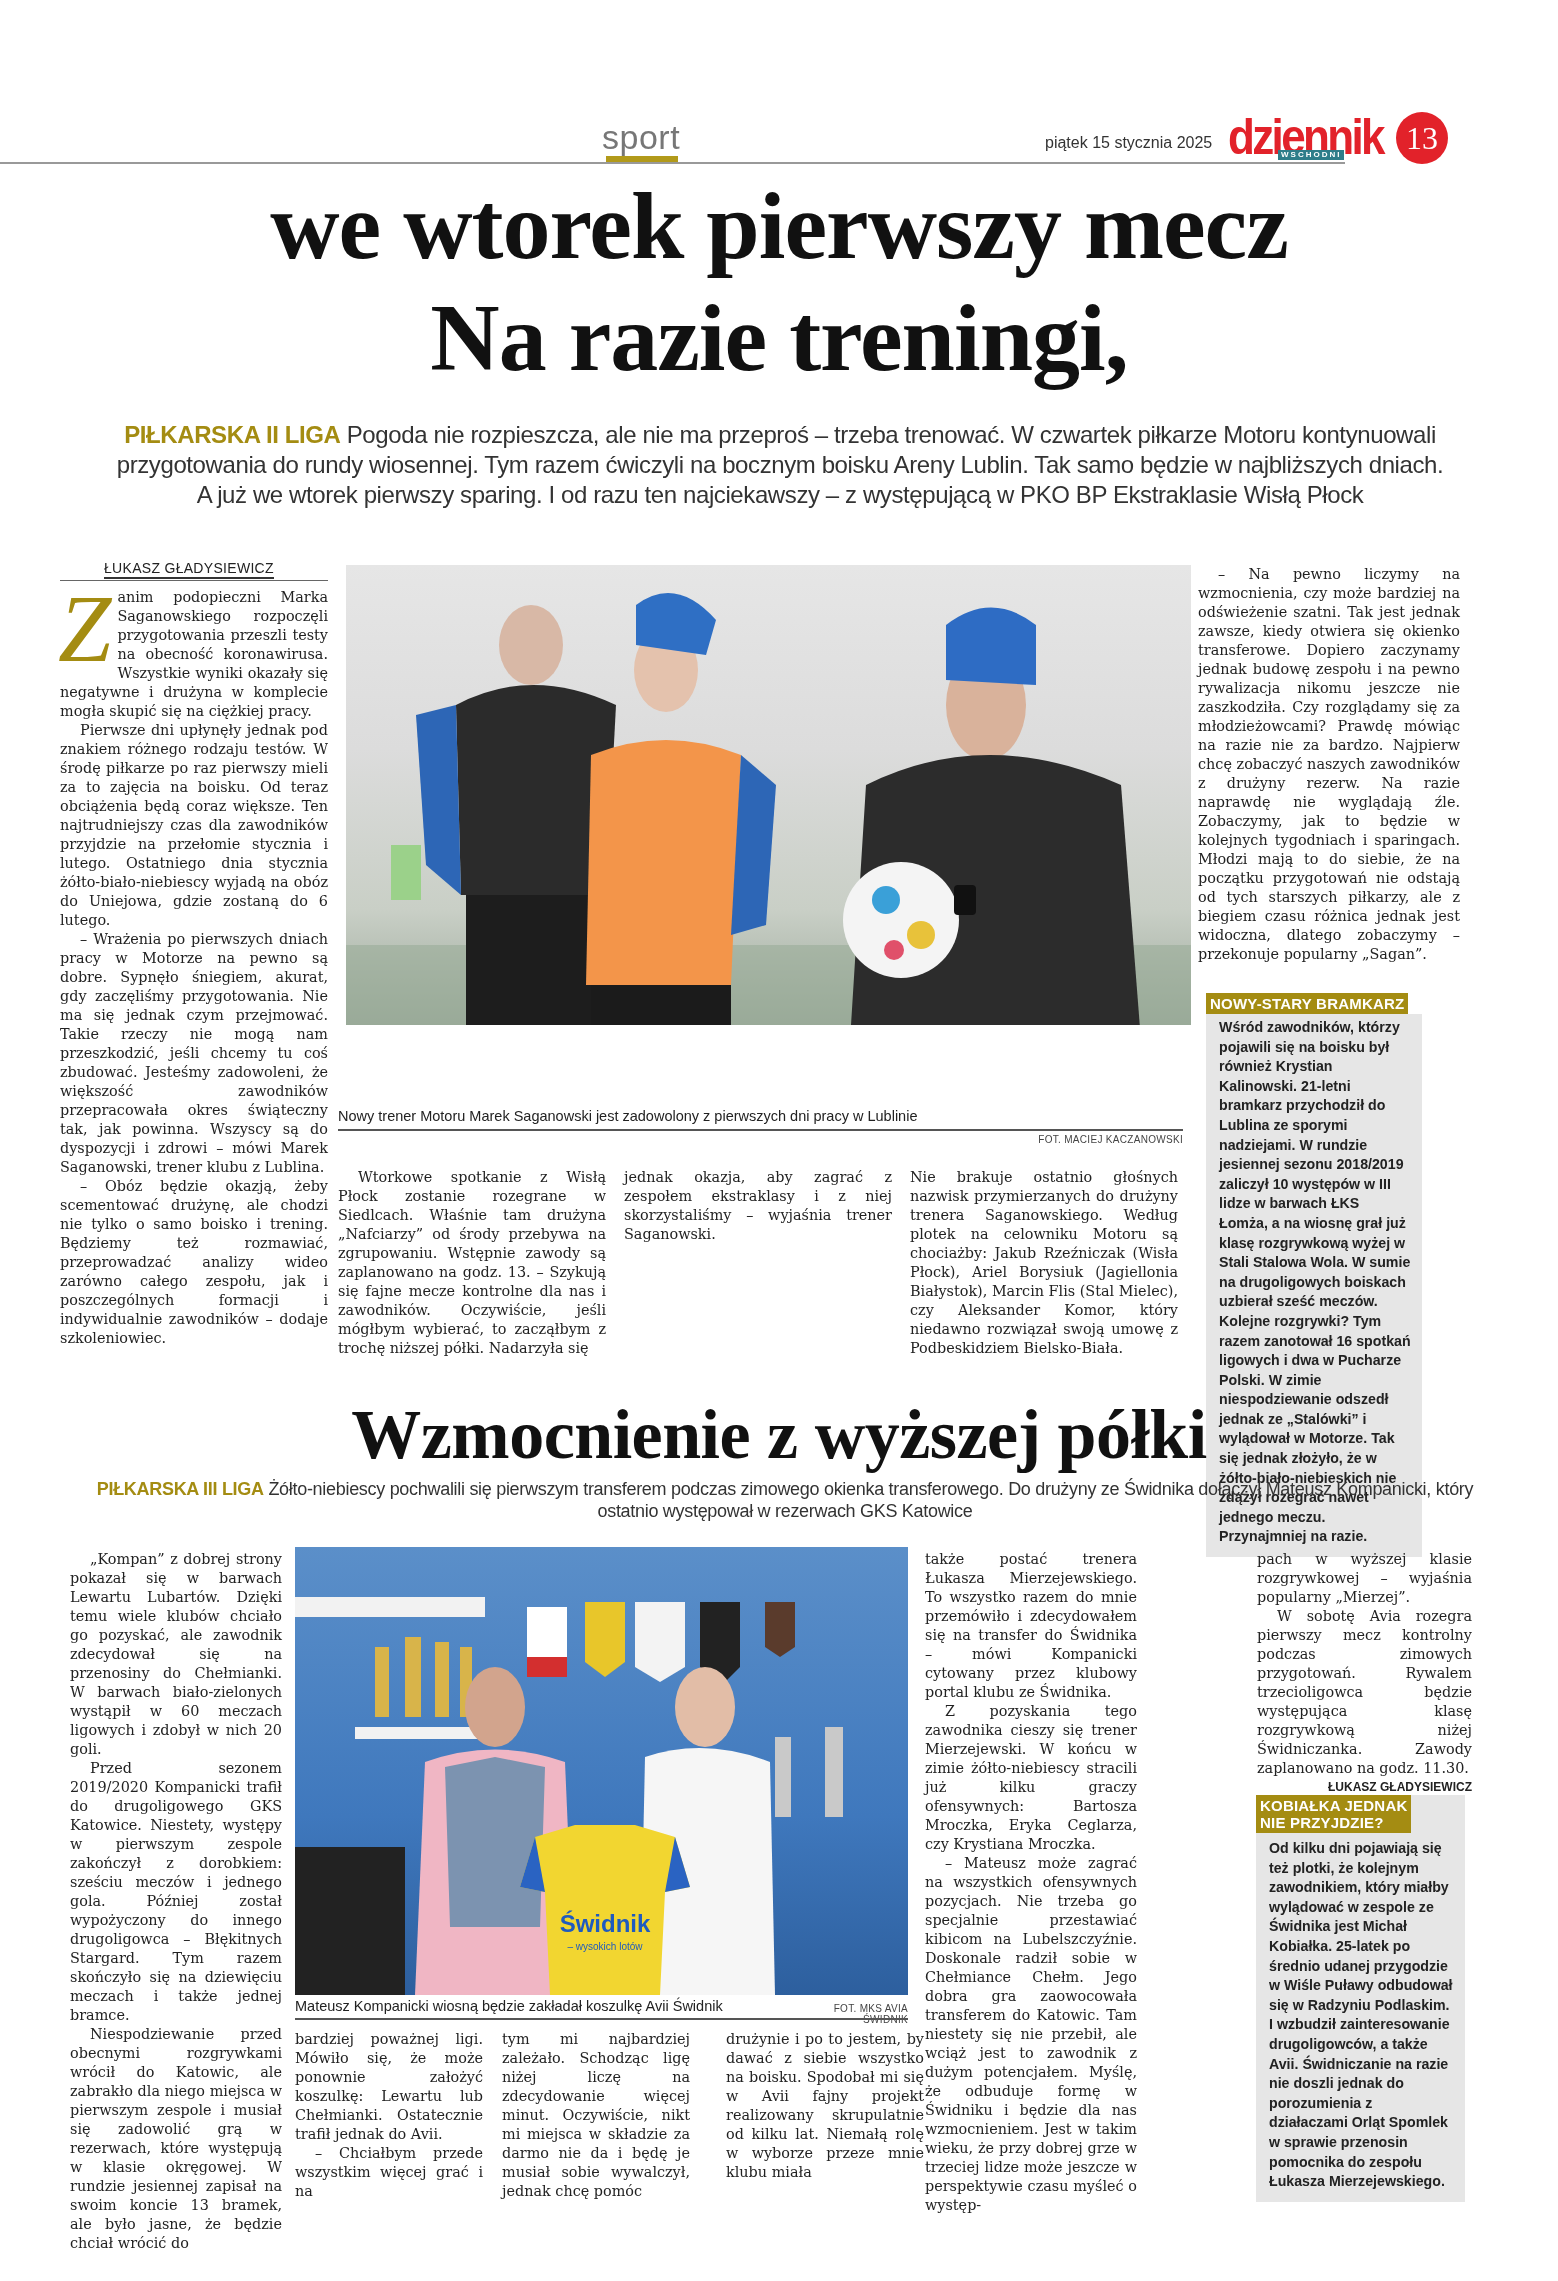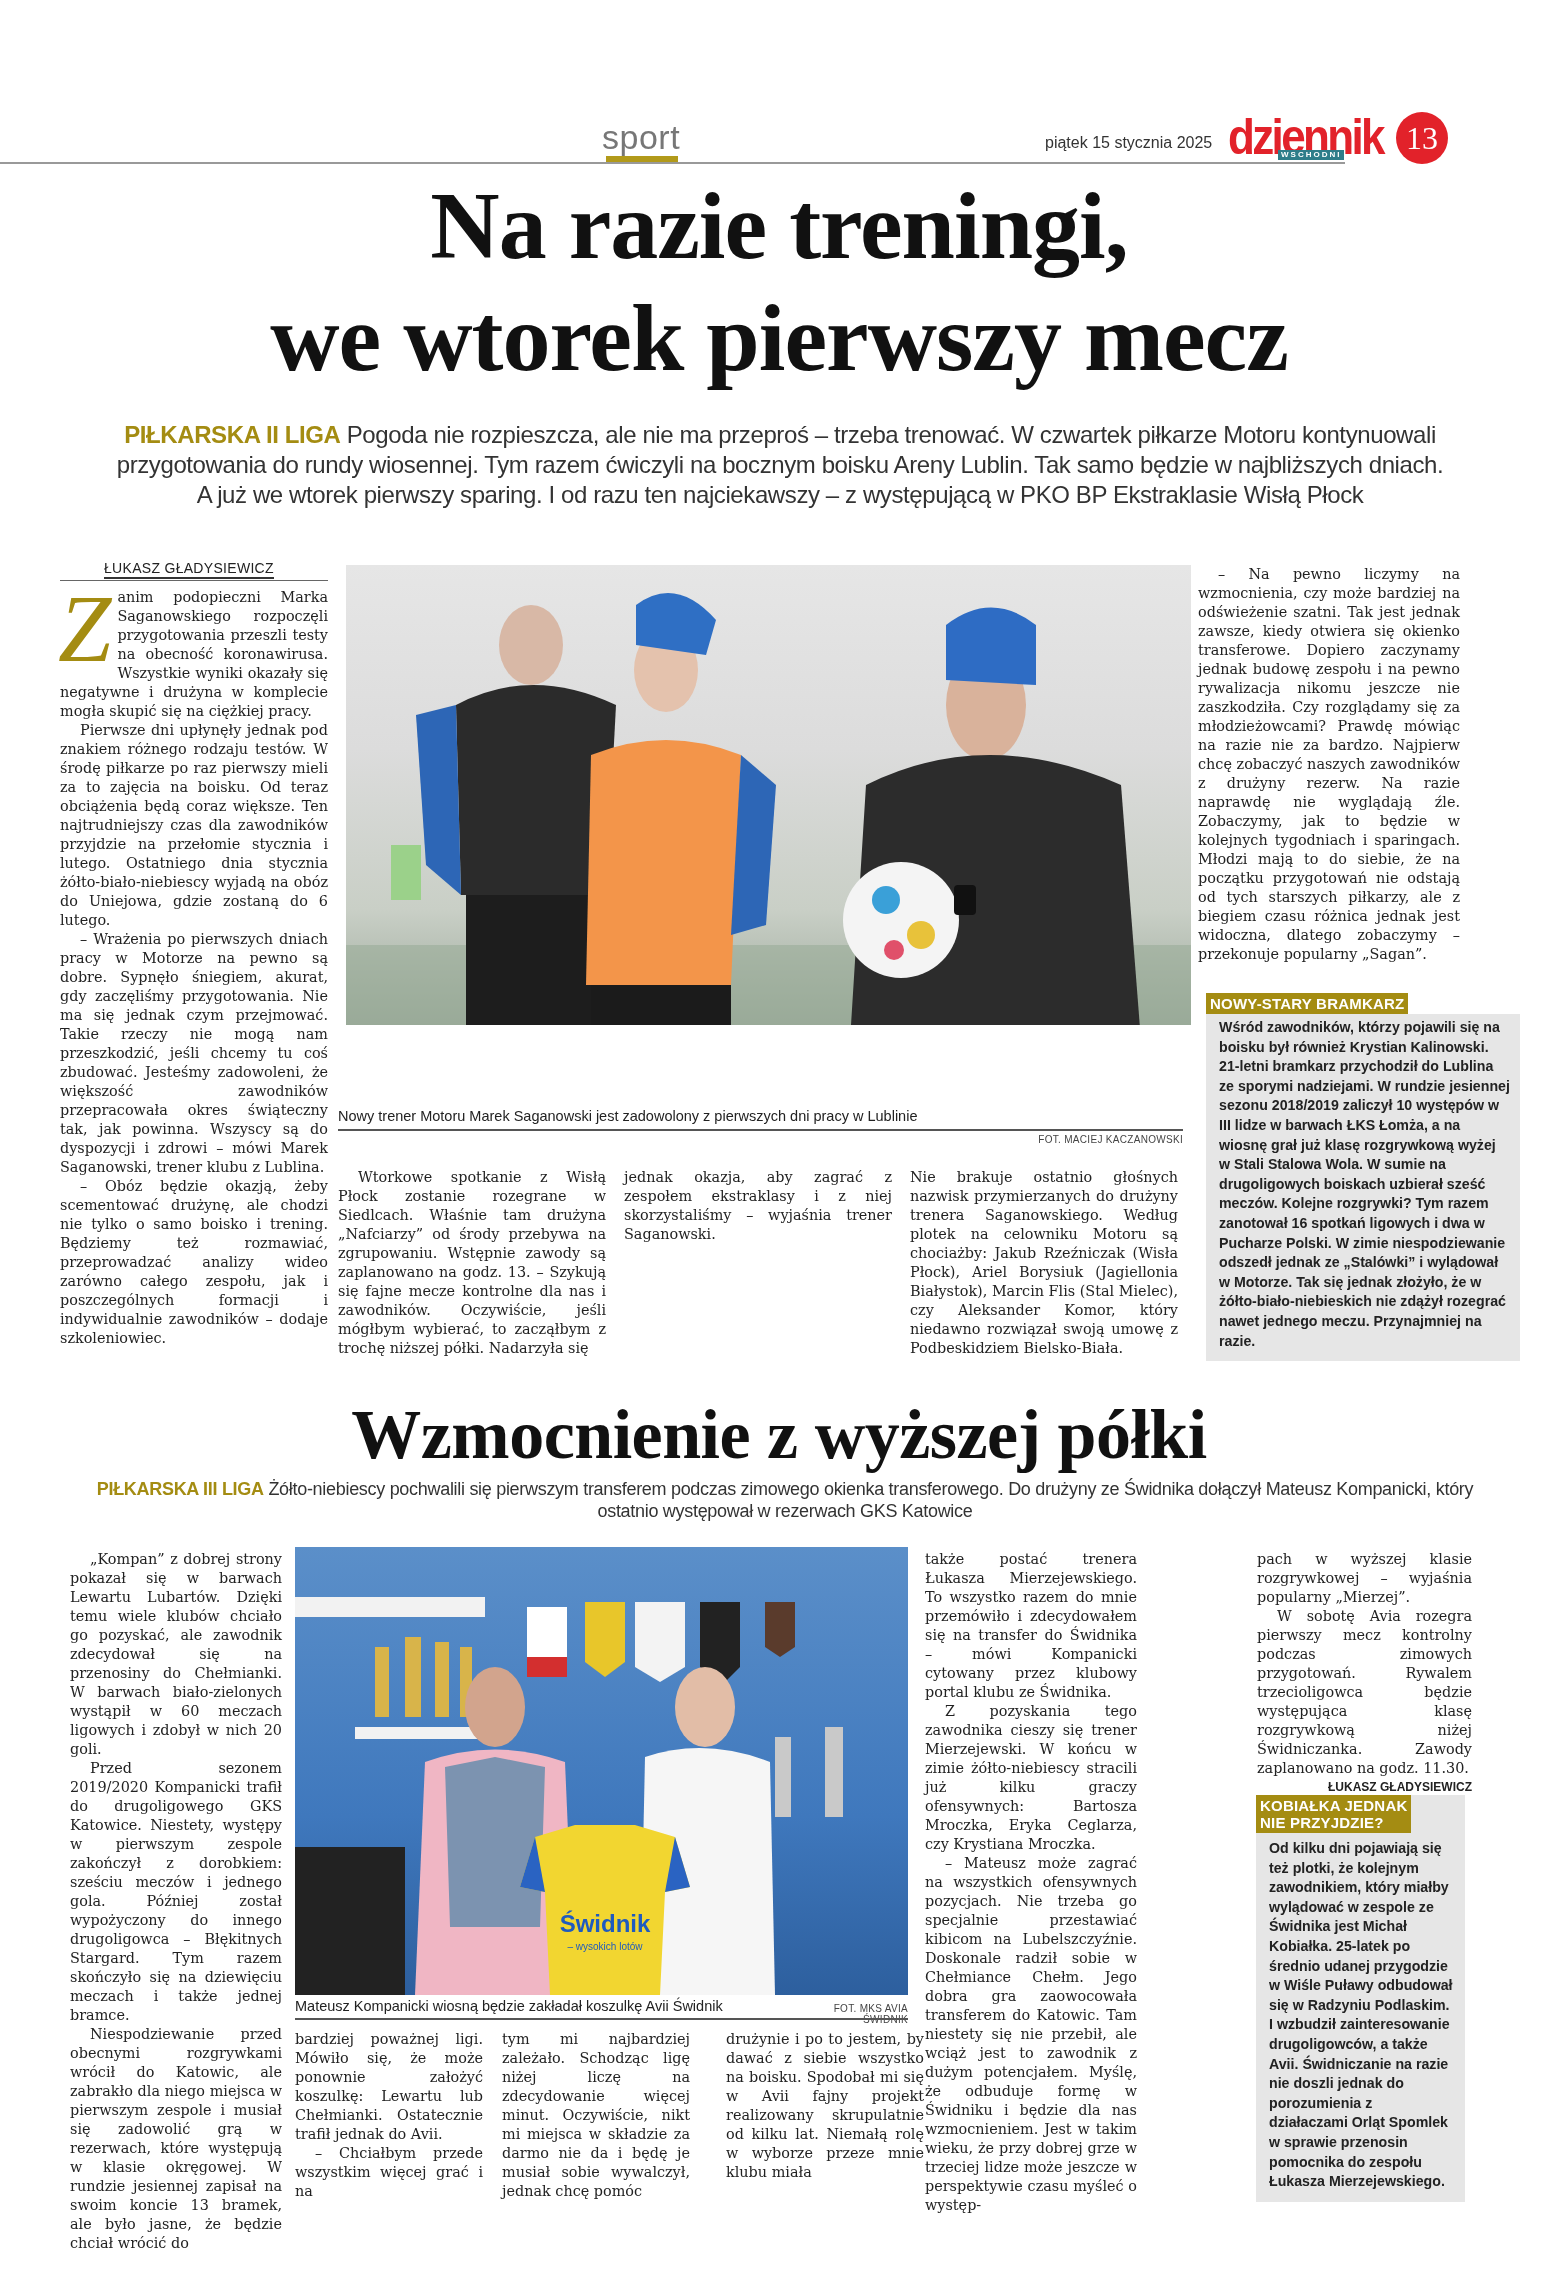--- a/index.html
+++ b/index.html
@@ -54,22 +54,22 @@
 <div class="abs section-bar"></div>
 <div class="abs header-rule"></div>
 <div class="abs date">piątek 15 stycznia 2025</div>
 <div class="abs logo">
   <span class="logo-text">dziennik</span>
   <span class="logo-sub">WSCHODNI</span>
 </div>
 <div class="abs page-num">13</div>
 
 <div class="abs headline1">
+  <div>we wtorek pierwszy mecz</div>
   <div>Na razie treningi,</div>
-  <div>we wtorek pierwszy mecz</div>
 </div>
 <div class="abs lead">
   <span class="kicker">PIŁKARSKA II LIGA</span>
   <span>Pogoda nie rozpieszcza, ale nie ma przeproś – trzeba trenować. W czwartek piłkarze Motoru kontynuowali przygotowania do rundy wiosennej. Tym razem ćwiczyli na bocznym boisku Areny Lublin. Tak samo będzie w najbliższych dniach. A już we wtorek pierwszy sparing. I od razu ten najciekawszy – z występującą w PKO BP Ekstraklasie Wisłą Płock</span>
 </div>
 
 <div class="abs byline-top">ŁUKASZ GŁADYSIEWICZ</div>
 <div class="abs byline-rule"></div>
 
 <div class="abs col" style="left:60px; top:588px; width:268px;">
@@ -117,21 +117,21 @@
   <p class="noindent">jednak okazja, aby zagrać z zespołem ekstraklasy i z niej skorzystaliśmy – wyjaśnia trener Saganowski.</p>
 </div>
 <div class="abs col" style="left:910px; top:1168px; width:268px;">
   <p class="noindent">Nie brakuje ostatnio głośnych nazwisk przymierzanych do drużyny trenera Saganowskiego. Według plotek na celowniku Motoru są chociażby: Jakub Rzeźniczak (Wisła Płock), Ariel Borysiuk (Jagiellonia Białystok), Marcin Flis (Stal Mielec), czy Aleksander Komor, który niedawno rozwiązał swoją umowę z Podbeskidziem Bielsko-Biała.</p>
 </div>
 
 <div class="abs col" style="left:1198px; top:565px; width:262px;">
   <p>– Na pewno liczymy na wzmocnienia, czy może bardziej na odświeżenie szatni. Tak jest jednak zawsze, kiedy otwiera się okienko transferowe. Dopiero zaczynamy jednak budowę zespołu i na pewno rywalizacja nikomu jeszcze nie zaszkodziła. Czy rozglądamy się za młodzieżowcami? Prawdę mówiąc na razie nie za bardzo. Najpierw chcę zobaczyć naszych zawodników z drużyny rezerw. Na razie naprawdę nie wyglądają źle. Zobaczymy, jak to będzie w kolejnych tygodniach i sparingach. Młodzi mają to do siebie, że na początku przygotowań nie odstają od tych starszych piłkarzy, ale z biegiem czasu różnica jednak jest widoczna, dlatego zobaczymy – przekonuje popularny „Sagan”.</p>
 </div>
 
-<div class="abs" style="left:1206px; top:993px; width:314px;">
+<div class="abs" style="left:1206px; top:993px; width:216px;">
   <div class="box-title">NOWY-STARY BRAMKARZ</div>
   <div class="box">Wśród zawodników, którzy pojawili się na boisku był również Krystian Kalinowski. 21-letni bramkarz przychodził do Lublina ze sporymi nadziejami. W rundzie jesiennej sezonu 2018/2019 zaliczył 10 występów w III lidze w barwach ŁKS Łomża, a na wiosnę grał już klasę rozgrywkową wyżej w Stali Stalowa Wola. W sumie na drugoligowych boiskach uzbierał sześć meczów. Kolejne rozgrywki? Tym razem zanotował 16 spotkań ligowych i dwa w Pucharze Polski. W zimie niespodziewanie odszedł jednak ze „Stalówki” i wylądował w Motorze. Tak się jednak złożyło, że w żółto-biało-niebieskich nie zdążył rozegrać nawet jednego meczu. Przynajmniej na razie.</div>
 </div>
 
 <div class="abs headline2">Wzmocnienie z wyższej półki</div>
 <div class="abs lead2">
   <span class="kicker">PIŁKARSKA III LIGA</span>
   <span>Żółto-niebiescy pochwalili się pierwszym transferem podczas zimowego okienka transferowego. Do drużyny ze Świdnika dołączył Mateusz Kompanicki, który ostatnio występował w rezerwach GKS Katowice</span>
 </div>
 

